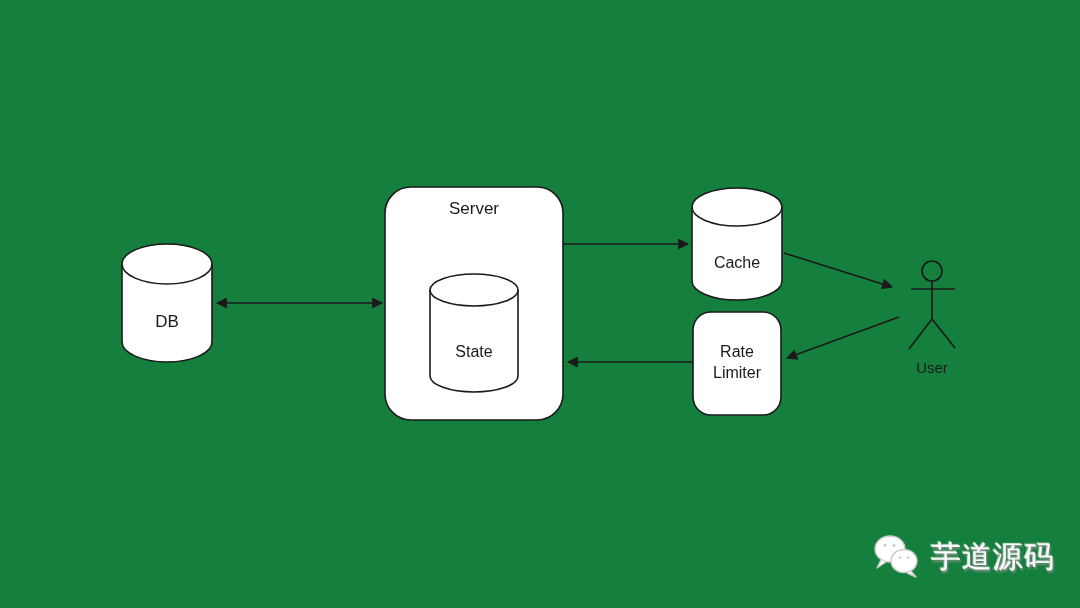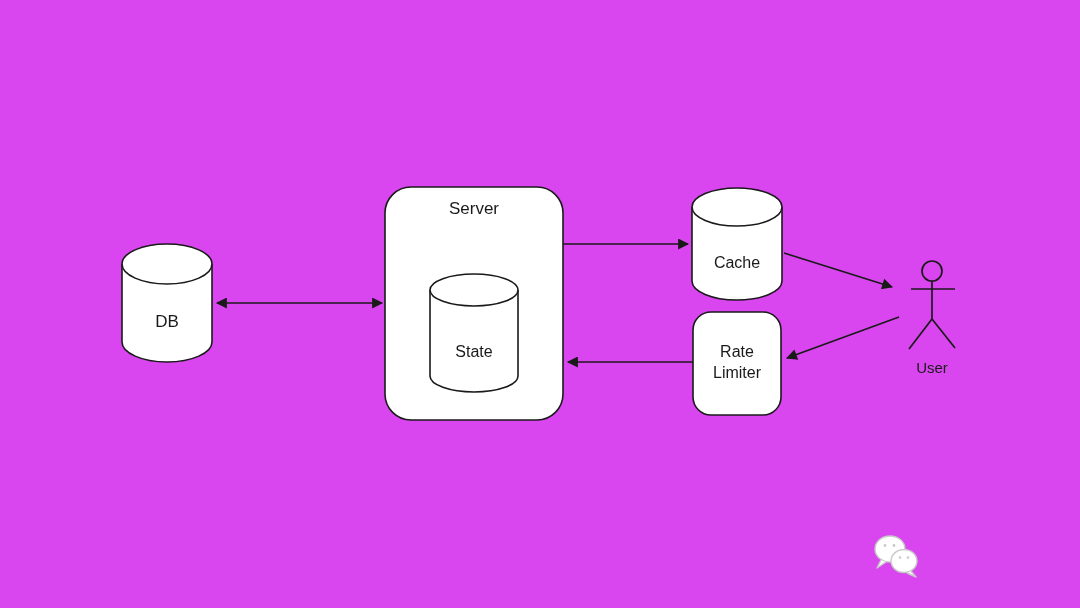--- a/index.html
+++ b/index.html
@@ -5,21 +5,21 @@
   html, body {
     margin: 0;
     padding: 0;
     background: #ffffff;
     font-family: "Liberation Sans", sans-serif;
   }
   .stage {
     position: relative;
     width: 1080px;
     height: 608px;
-    background: #d946ef;
+    background: #15803d;
     overflow: hidden;
   }
   svg.diagram {
     position: absolute;
     left: 0;
     top: 0;
   }
   svg.diagram .shape {
     fill: #ffffff;
     stroke: #1a1a1a;
@@ -136,14 +136,15 @@
         <ellipse cx="34" cy="31" rx="13" ry="11.5"></ellipse>
         <path d="M41,41 L46,47 L37,43" stroke-linejoin="round"></path>
       </g>
       <g fill="#c9c9c9" stroke="none">
         <circle cx="15" cy="15.5" r="1.4"></circle>
         <circle cx="24" cy="15.5" r="1.4"></circle>
         <circle cx="30" cy="27.5" r="1.3"></circle>
         <circle cx="38" cy="27.5" r="1.3"></circle>
       </g>
     </svg>
+    <span class="wm-text">芋道源码</span>
   </div>
 </div>
 
 </body></html>

